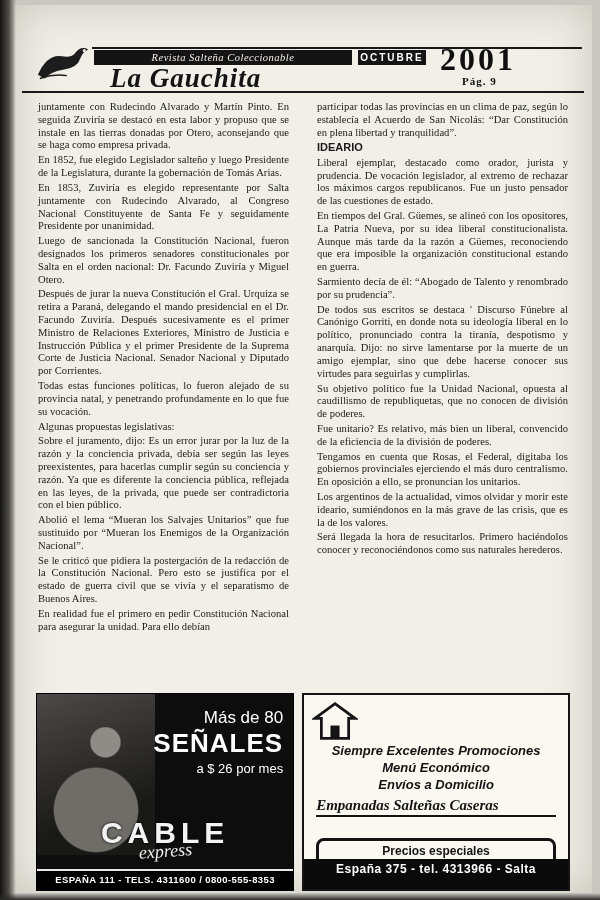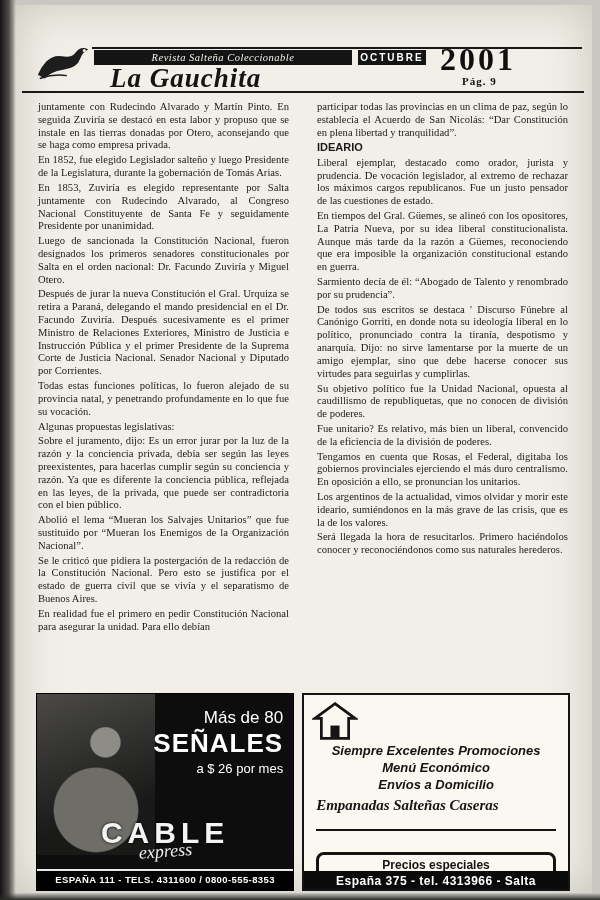--- a/index.html
+++ b/index.html
@@ -56,24 +56,24 @@
 
   .ad-choza{flex:1.03;position:relative;background:#faf8f1;border:2px solid #141414;overflow:hidden;color:#141414;}
   .choza-head{display:flex;align-items:flex-start;padding:6px 8px 0;}
   .house{width:46px;height:40px;flex:0 0 auto;}
   .choza-titlebox{flex:1;}
   .choza-name{font-size:30px;font-weight:bold;letter-spacing:1px;line-height:1;text-align:center;}
   .choza-owner{font-size:10px;text-align:right;padding-right:6px;}
   .choza-lines{text-align:center;font-family:"Liberation Sans",sans-serif;font-weight:bold;font-style:italic;
         font-size:13px;line-height:1.3;margin-top:2px;}
   .choza-script{margin:3px 12px 0;font-style:italic;font-weight:bold;font-size:15px;
-        border-bottom:2px solid #141414;padding-bottom:15px;}
+        border-bottom:2px solid #141414;padding-bottom:1px;}
   .choza-promo{margin:21px 12px;border:3px solid #141414;border-radius:8px;text-align:center;
         font-family:"Liberation Sans",sans-serif;font-weight:bold;font-size:12px;line-height:1.15;padding:4px 2px;}
-  .choza-footer{position:absolute;left:-2px;right:-2px;bottom:-2px;height:20px;background:#0a0a0a;color:#fff;
+  .choza-footer{position:absolute;left:-2px;right:-2px;bottom:-2px;height:32px;background:#0a0a0a;color:#fff;
         font-family:"Liberation Sans",sans-serif;font-weight:bold;font-size:12px;text-align:center;
         line-height:20px;letter-spacing:.5px;}
 </style>
 </head>
 <body>
 
 <div class="scan">
   <div class="edge-left"></div>
   <div class="edge-bottom"></div>
 

